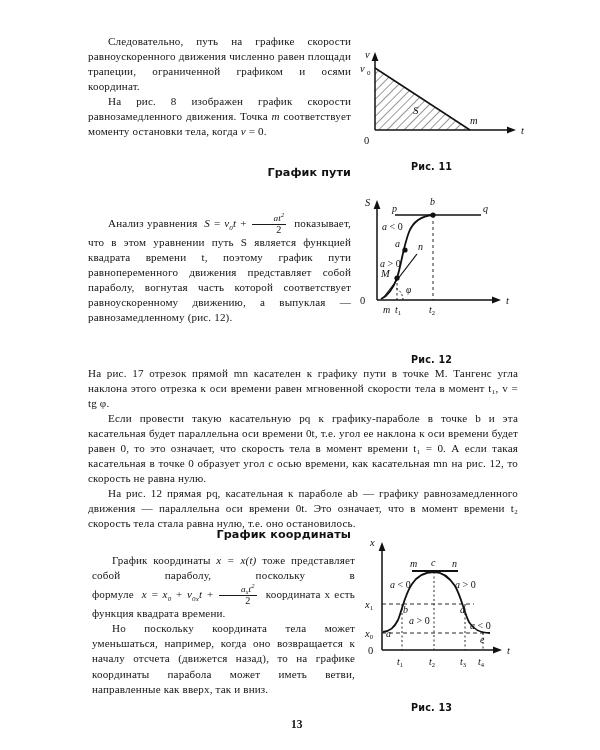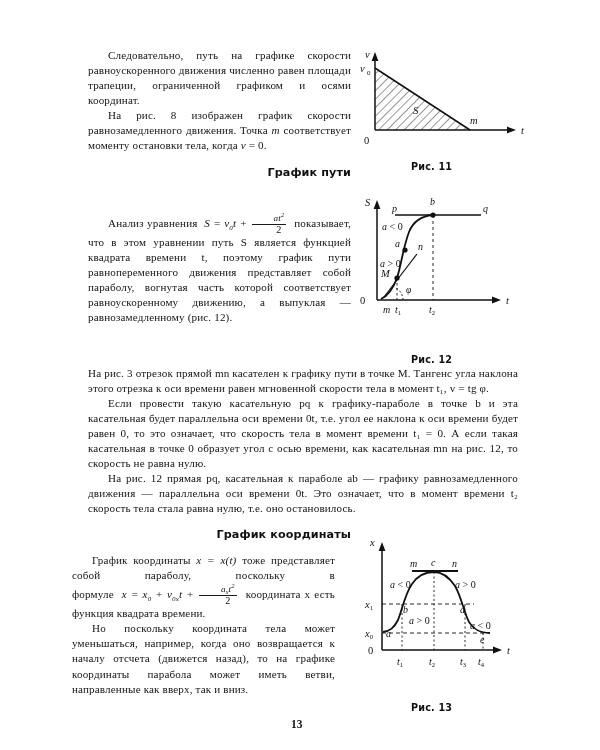--- a/index.html
+++ b/index.html
@@ -85,21 +85,21 @@
 
   
   .fig { position: absolute; }
   .fig svg { display: block; }
 </style>
 </head>
 <body>
 
 <div class="page">
 
-  <div class="tblock" style="left:88px; top:48px; width:263px;">
+  <div class="tblock" style="left:88px; top:34px; width:263px;">
     <p>Следовательно, путь на графике скорости равноускоренного движения численно равен площади трапеции, ограниченной графиком и осями координат.</p>
     <p><span>На рис. 8 изображен график скорости равнозамедленного движения. Точка </span><i>m</i><span> соответствует моменту остановки тела, когда </span><i>v</i><span> = 0.</span></p>
   </div>
 
   <div class="fig" style="left:358px; top:48px;">
     <svg width="175" height="100" viewBox="0 0 175 100">
       <defs>
         <pattern id="hatch11" width="6" height="6" patternTransform="rotate(45)" patternUnits="userSpaceOnUse">
           <line x1="0" y1="0" x2="0" y2="6" stroke="#1a1a1a" stroke-width="0.9"></line>
         </pattern>
@@ -170,28 +170,28 @@
       <text x="27" y="38" font-family="Liberation Serif, serif" font-size="10" fill="#111"><tspan font-style="italic">a</tspan> &lt; 0</text>
       <text x="25" y="75" font-family="Liberation Serif, serif" font-size="10" fill="#111"><tspan font-style="italic">a</tspan> &gt; 0</text>
       <text x="28" y="121" font-family="Liberation Serif, serif" font-style="italic" font-size="10" fill="#111">m</text>
       <text x="40" y="121" font-family="Liberation Serif, serif" font-style="italic" font-size="10" fill="#111">t<tspan font-size="6.6" dy="2.4" font-style="normal">1</tspan></text>
       <text x="74" y="121" font-family="Liberation Serif, serif" font-style="italic" font-size="10" fill="#111">t<tspan font-size="6.6" dy="2.4" font-style="normal">2</tspan></text>
     </svg>
   </div>
   <div class="figcap" style="left:411px; top:345px;">Рис. 12</div>
 
   <div class="tblock" style="left:88px; top:366px; width:430px;">
-    <p class="noind">На рис. 3 отрезок прямой mn касателен к графику пути в точке M. Тангенс угла наклона этого отрезка к оси времени равен мгновенной скорости тела в момент t₁, v = tg φ.</p>
+    <p class="noind">На рис. 17 отрезок прямой mn касателен к графику пути в точке M. Тангенс угла наклона этого отрезка к оси времени равен мгновенной скорости тела в момент t₁, v = tg φ.</p>
     <p>Если провести такую касательную pq к графику-параболе в точке b и эта касательная будет параллельна оси времени 0t, т.е. угол ее наклона к оси времени будет равен 0, то это означает, что скорость тела в момент времени t₁ = 0. А если такая касательная в точке 0 образует угол с осью времени, как касательная mn на рис. 12, то скорость не равна нулю.</p>
     <p>На рис. 12 прямая pq, касательная к параболе ab — графику равнозамедленного движения — параллельна оси времени 0t. Это означает, что в момент времени t₂ скорость тела стала равна нулю, т.е. оно остановилось.</p>
   </div>
 
   <div class="heading" style="left:88px; top:528px; width:263px;">График координаты</div>
 
-  <div class="tblock" style="left:72px; top:553px; width:263px;">
+  <div class="tblock" style="left:92px; top:553px; width:263px;">
     <p><span>График координаты</span>&nbsp;<span class="formula"><i>x</i> <span>=</span> <i>x(t)</i></span>&nbsp;<span>тоже представляет собой параболу, поскольку в формуле</span>&nbsp;&nbsp;<span class="formula"><i>x</i> <span>=</span> <i>x</i><sub>0</sub> <span>+</span> <i>v</i><sub>0x</sub><i>t</i> <span>+</span> <span class="frac"><span class="num"><i>a</i><sub style="font-size:6px">x</sub><i>t</i><sup>2</sup></span><span class="den">2</span></span></span>&nbsp;&nbsp;<span>координата x есть функция квадрата времени.</span></p>
     <p>Но поскольку координата тела может уменьшаться, например, когда оно возвращается к началу отсчета (движется назад), то на графике координаты парабола может иметь ветви, направленные как вверх, так и вниз.</p>
   </div>
 
   <div class="fig" style="left:352px; top:532px;">
     <svg width="184" height="140" viewBox="0 0 184 140">
 
       <line x1="30" y1="118" x2="30" y2="16" stroke="#111" stroke-width="1.5"></line>
       <polygon points="30,10 26.6,19 33.4,19" fill="#111"></polygon>
 

